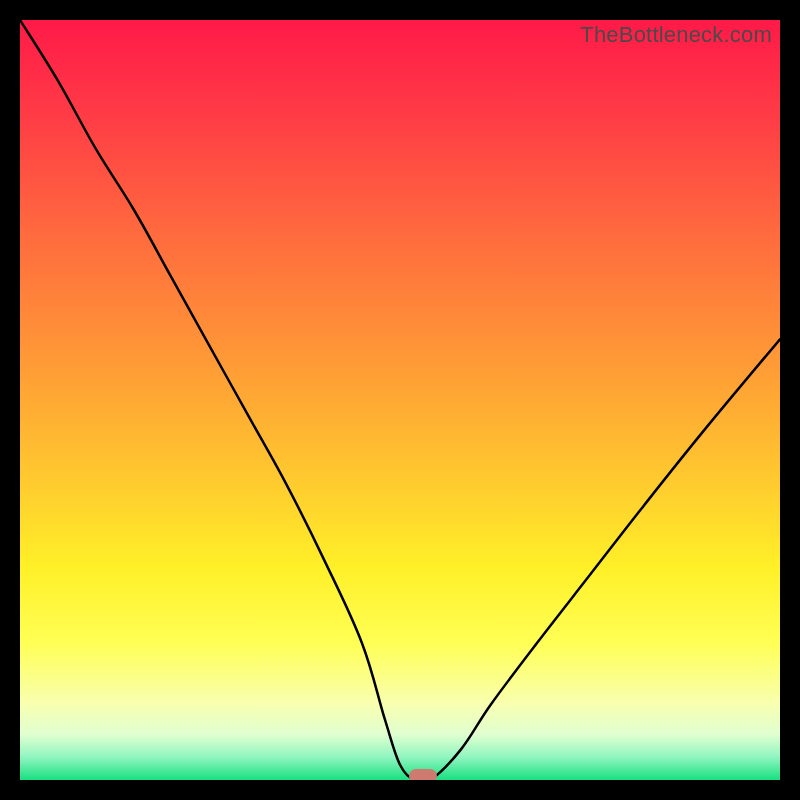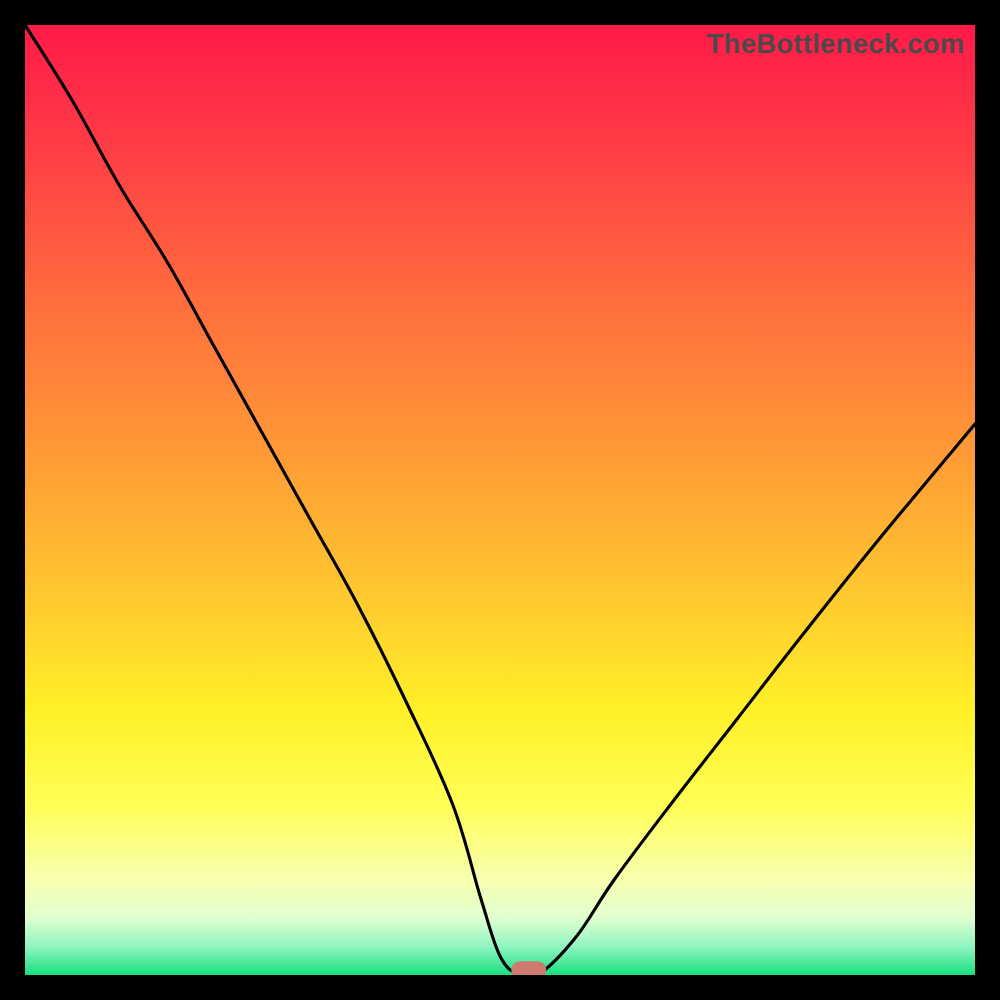--- a/index.html
+++ b/index.html
@@ -28,21 +28,21 @@
   .gradient {
     position: absolute;
     inset: 0;
   }
   .watermark {
     position: absolute;
     top: 2px;
     right: 8px;
     color: #4a4a4a;
     font-size: 22px;
-    font-weight: 700;
+    font-weight: 400;
     letter-spacing: 0.2px;
     z-index: 10;
     text-align: right;
   }
   svg.curve {
     position: absolute;
     inset: 0;
     z-index: 5;
   }
   .marker {

